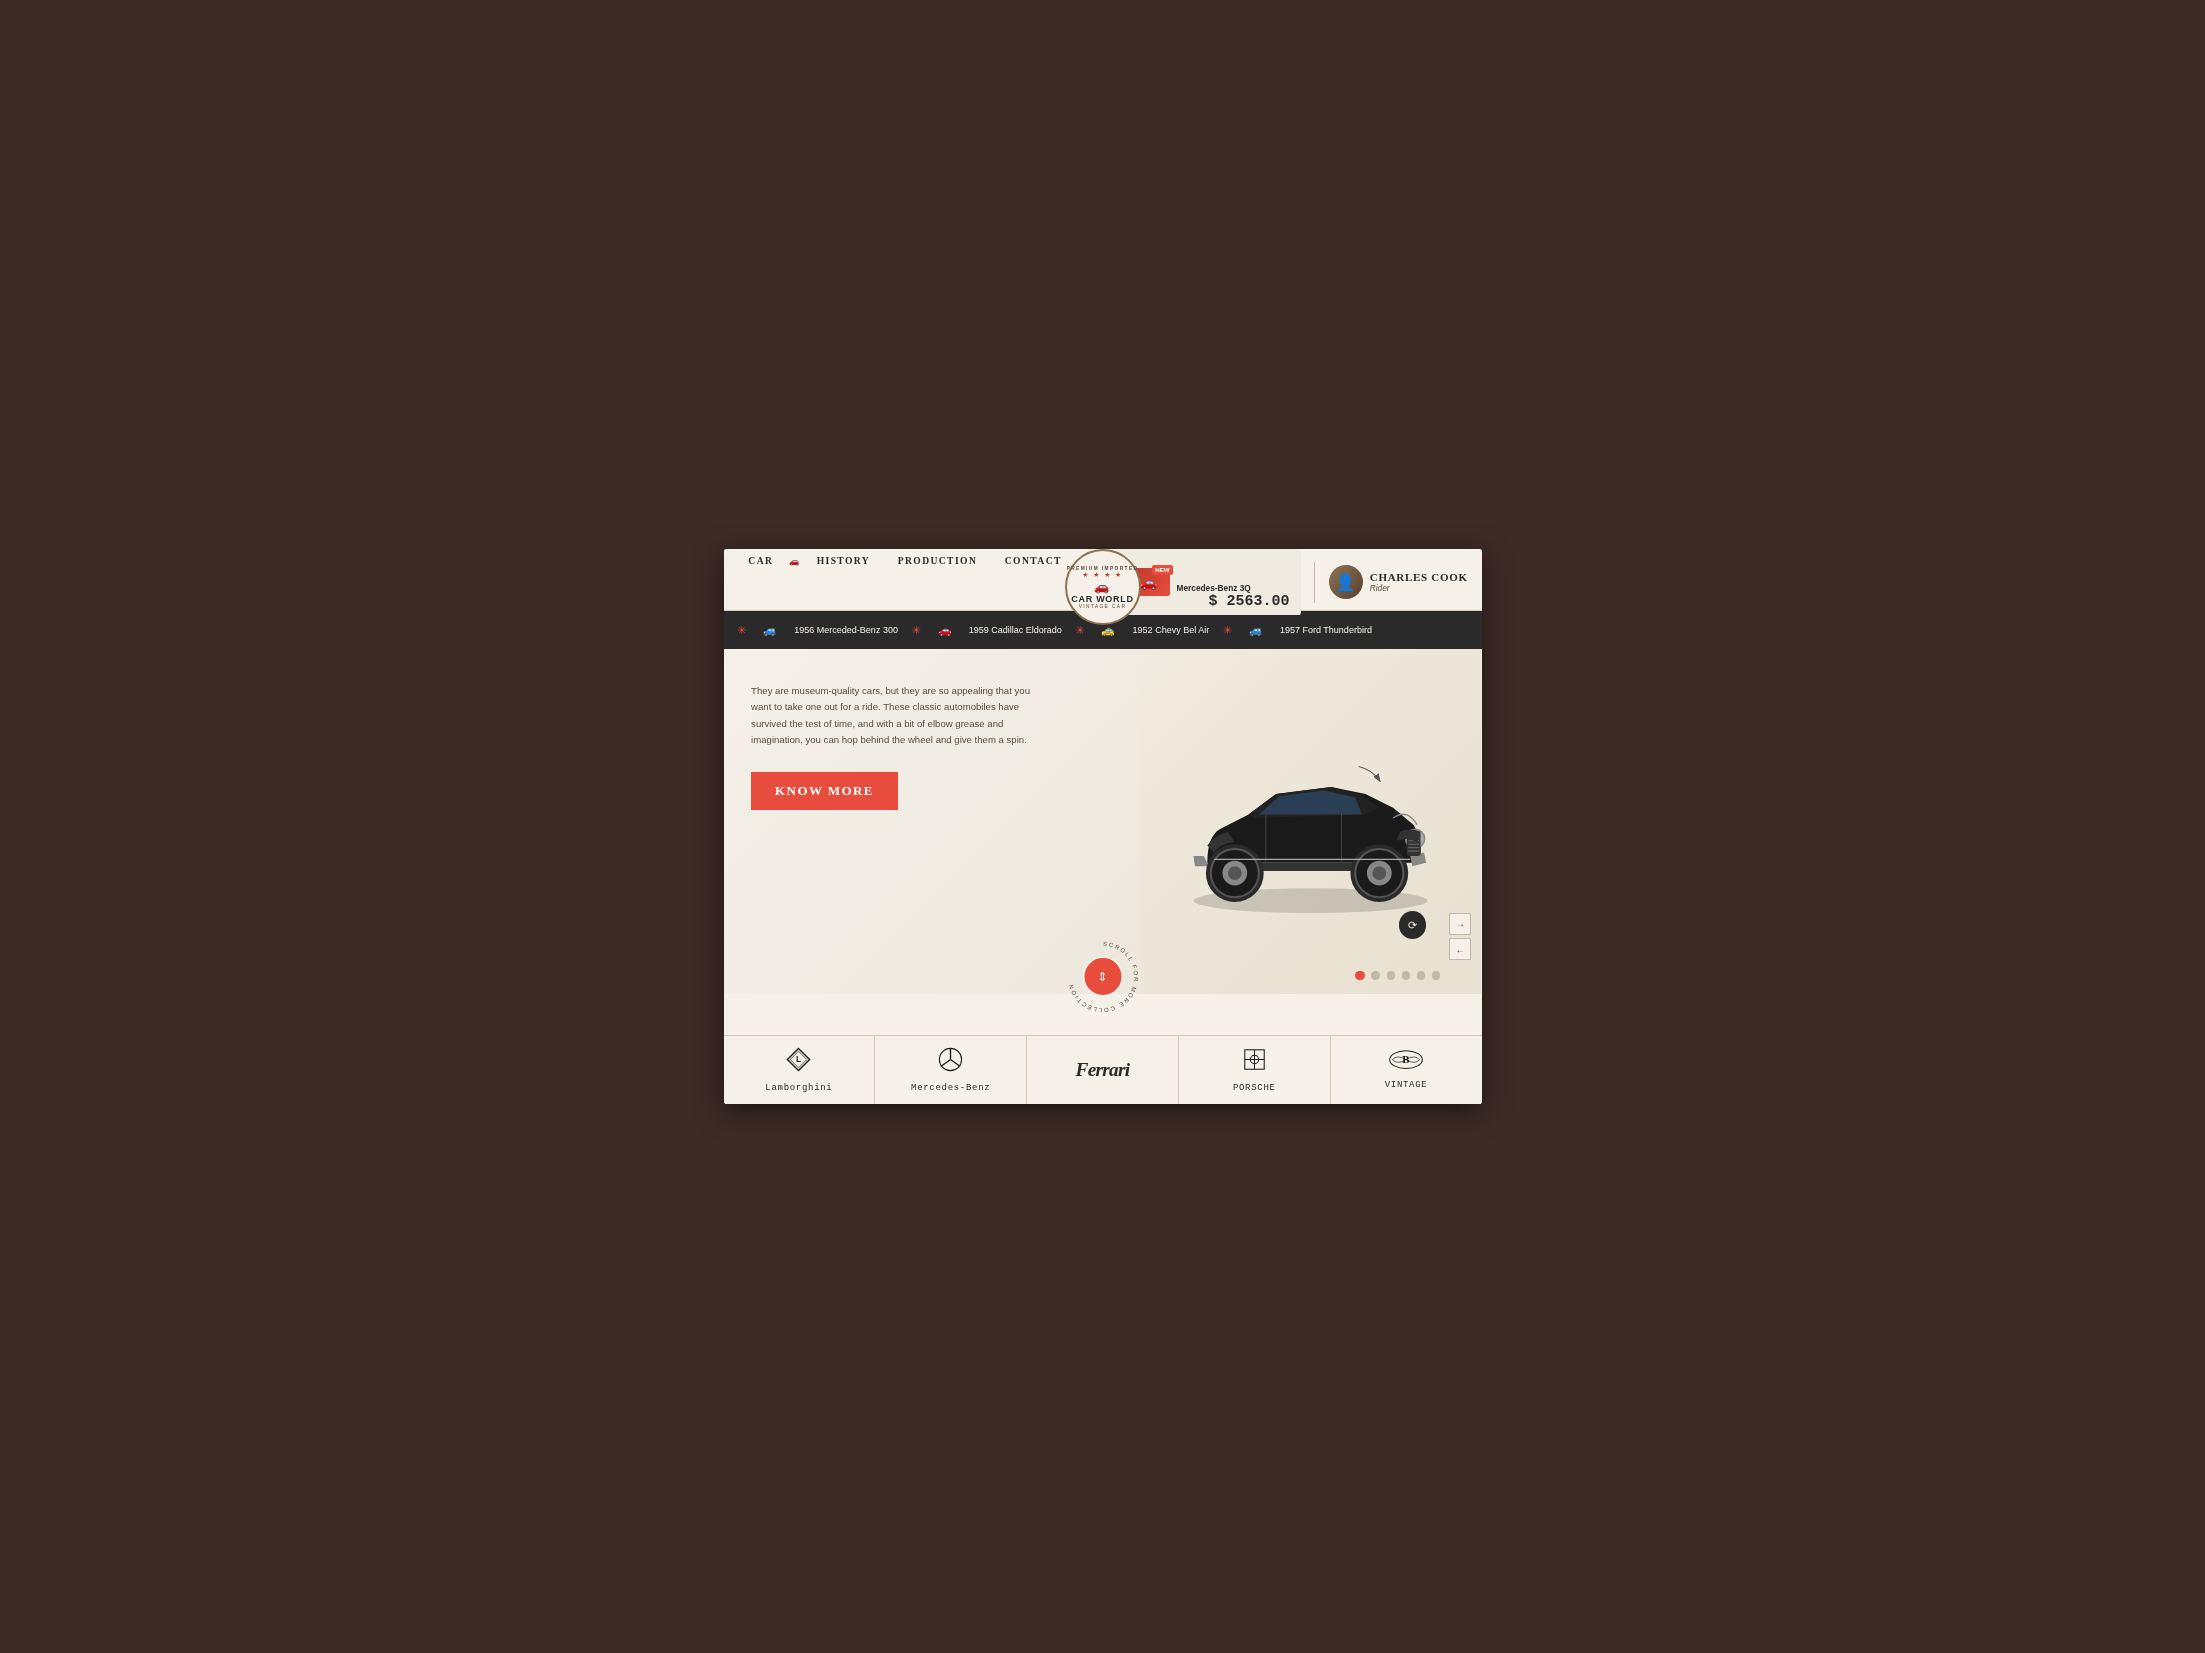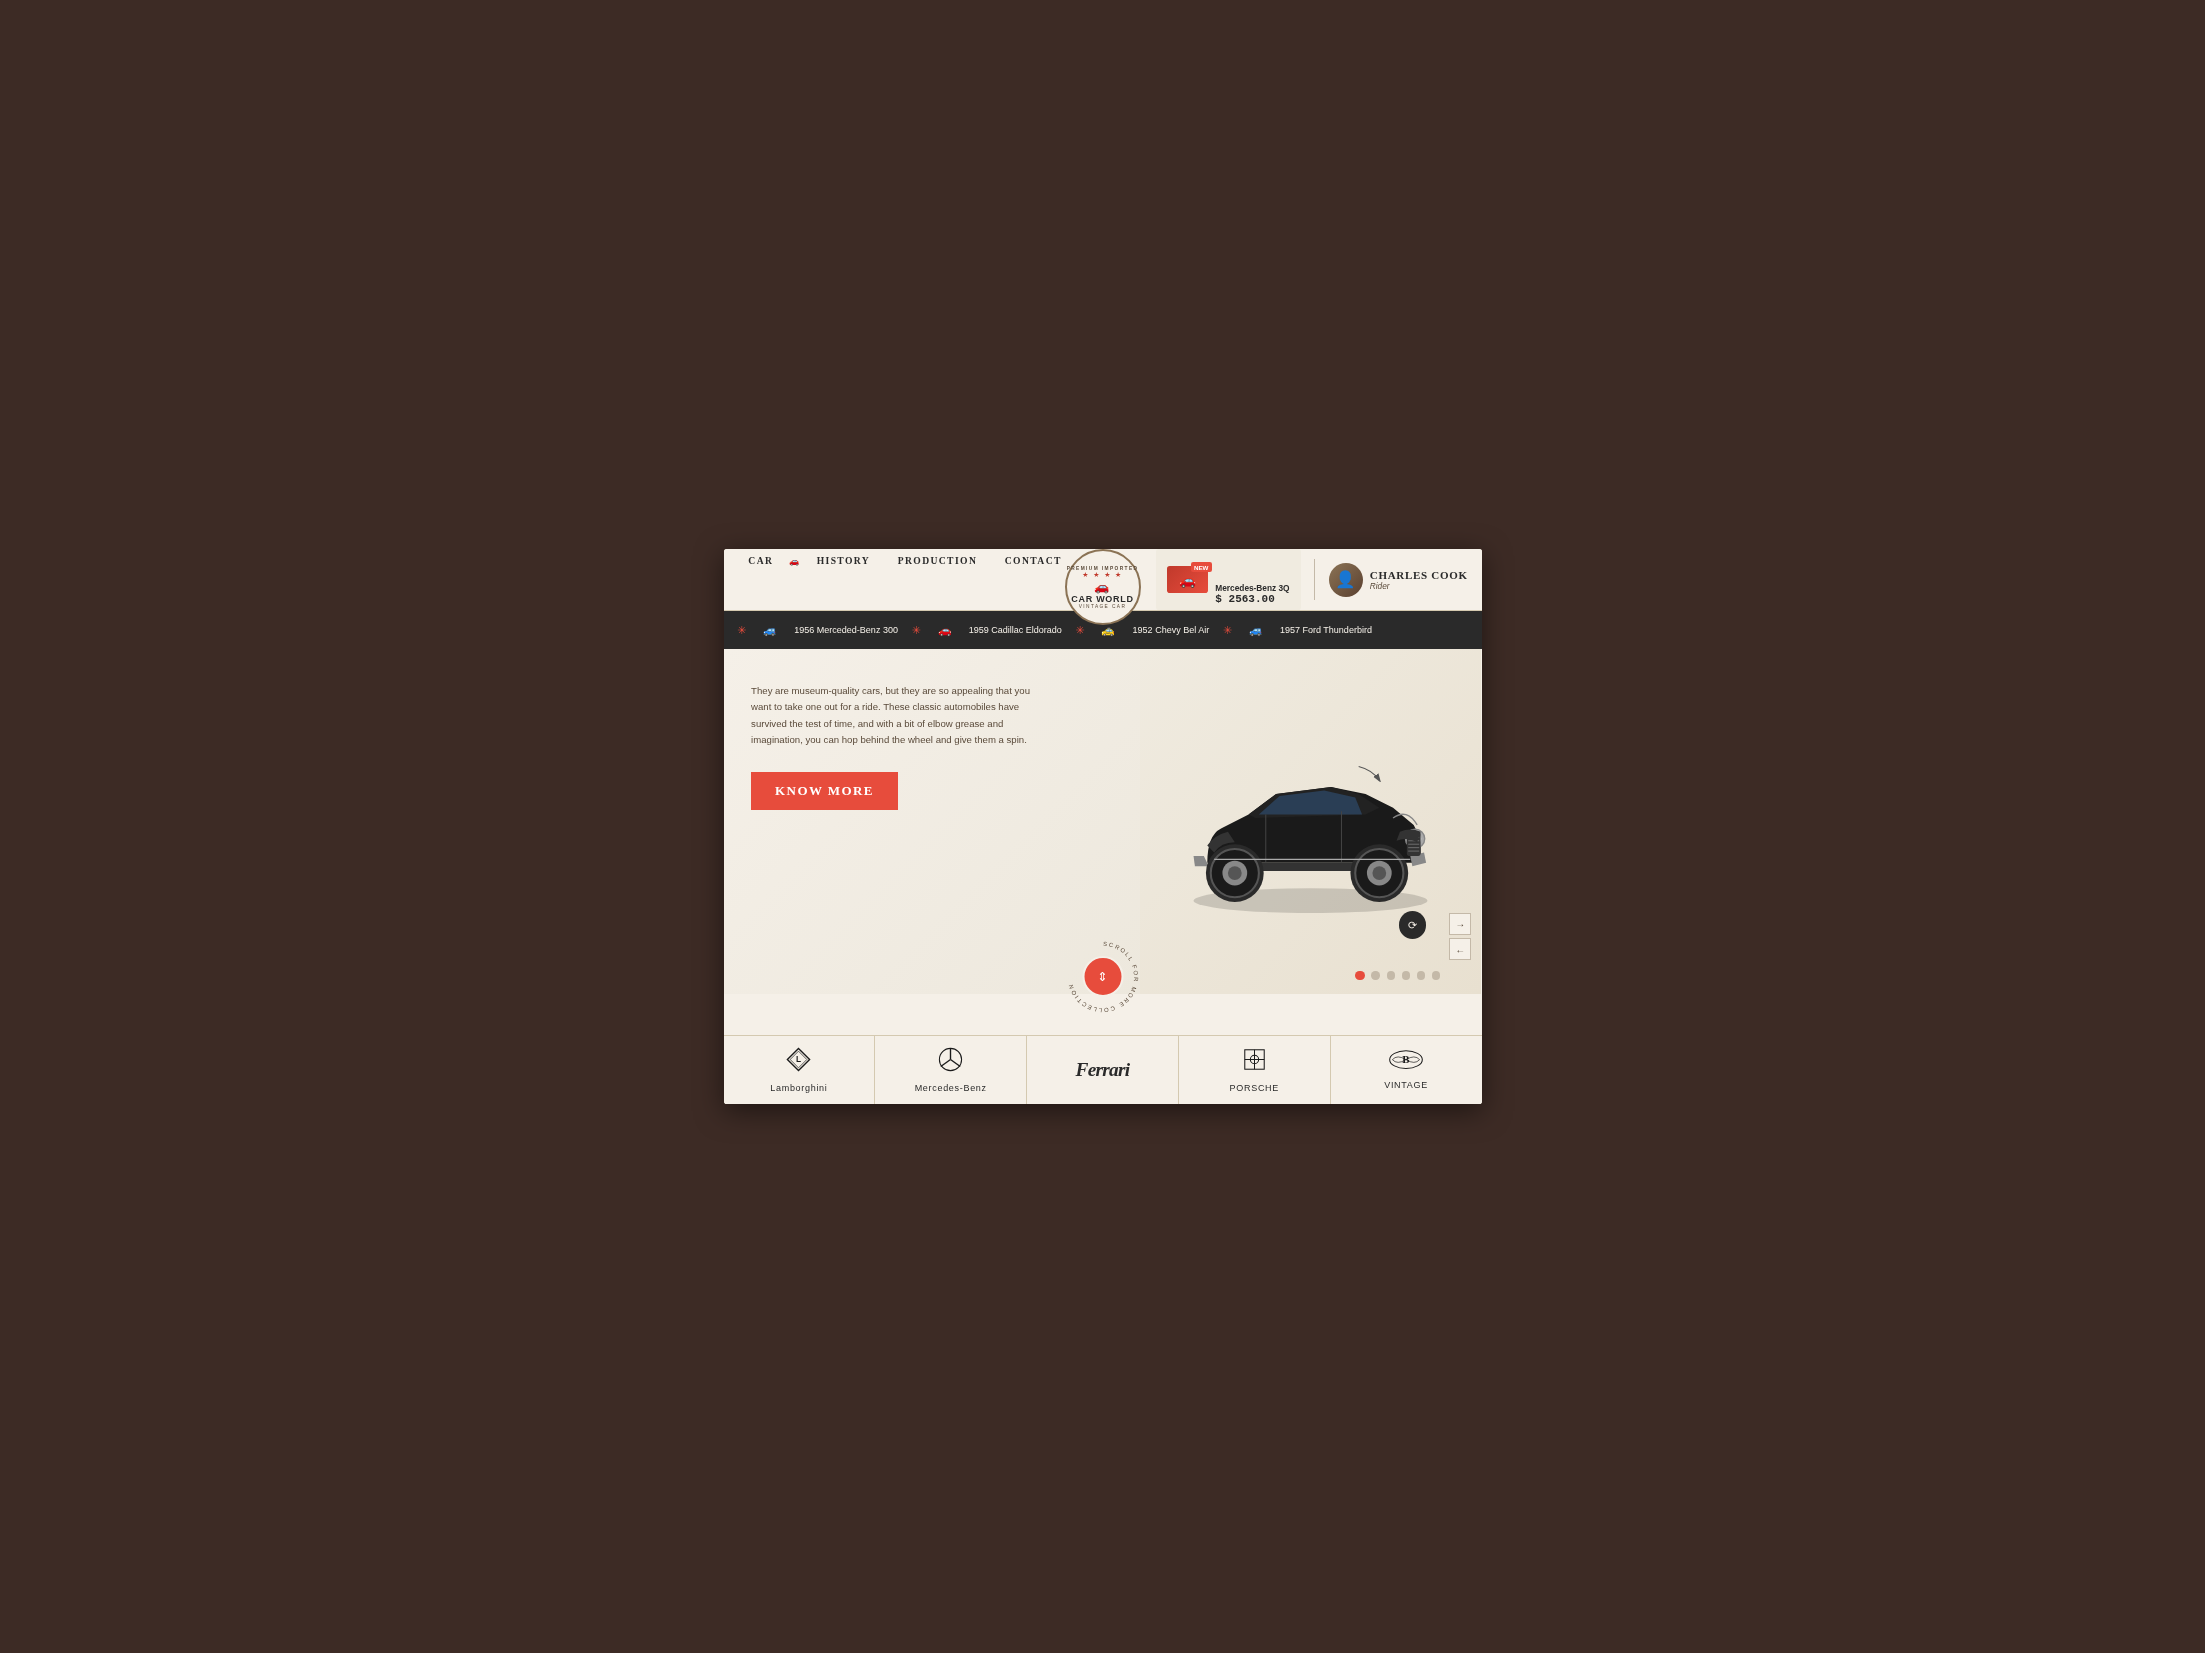--- a/index.html
+++ b/index.html
@@ -145,24 +145,25 @@
     }
 
     .featured-car-info .car-name {
       font-size: 8.3px;
       font-weight: bold;
       color: #2a2a2a;
       margin-top: 28px;
     }
 
     .featured-car-info .car-price {
-      font-size: 11px;
+      font-size: 15px;
       font-weight: 900;
       color: #2a2a2a;
       font-family: 'Courier New', monospace;
+      margin-left: 32px;
     }
 
     .rider-info {
       display: flex;
       align-items: center;
       gap: 6.9px;
     }
 
     .avatar {
       width: 34px;
@@ -424,21 +425,21 @@
     }
 
     .brand-logo {
       font-size: 18px;
       color: #2a2a2a;
     }
 
     .brand-name {
       font-size: 9px;
       color: #2a2a2a;
-      font-family: Liberation Sans, sans-serif;
+      font-family: Liberation Mono, monospace;
       letter-spacing: 0.7px;
     }
 
     .divider {
       width: 0.7px;
       height: 41px;
       background-color: #c4b9a8;
     }
 
     .header-nav-car-icon {

